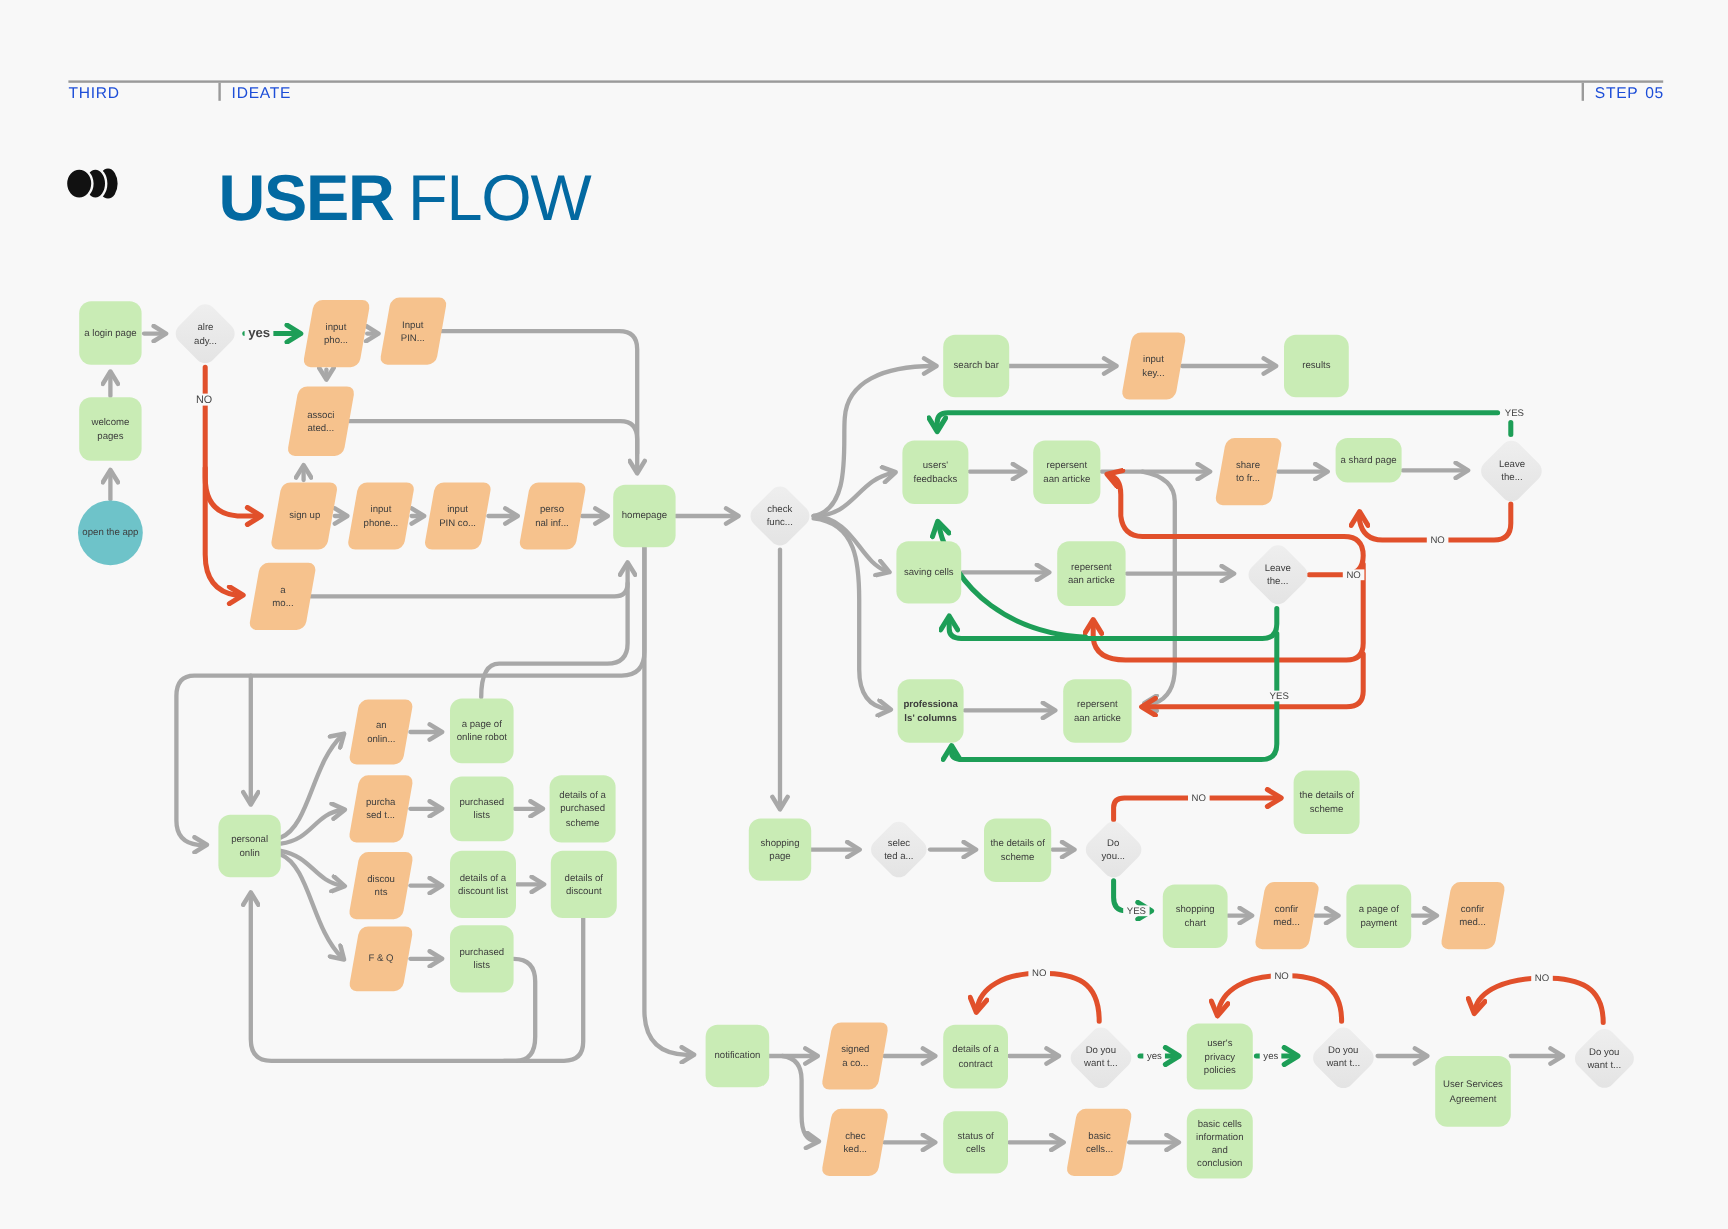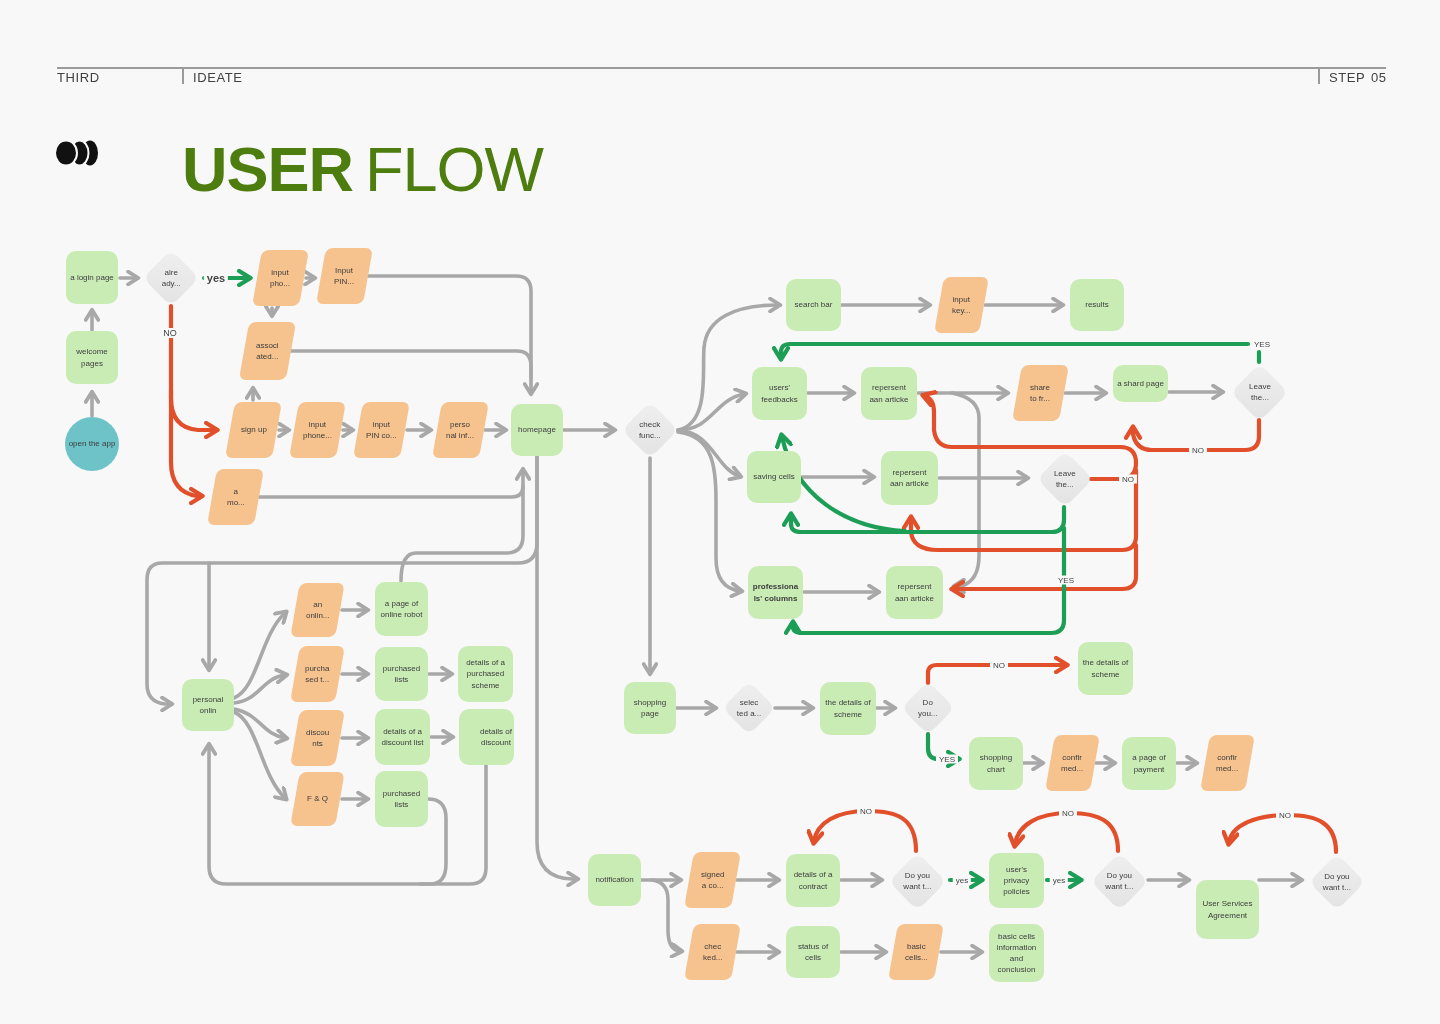--- a/index.html
+++ b/index.html
@@ -5,24 +5,24 @@
   html,body{margin:0;padding:0;}
   body{
     width:1440px;height:1024px;position:relative;overflow:hidden;
     background:#f8f8f8;
     font-family:"Liberation Sans","DejaVu Sans",sans-serif;
     color:#3e3e3e;
   }
   
   .hdr-line{position:absolute;left:57px;right:54px;top:67px;height:2px;background:#9a9a9a;}
   .hdr-tick{position:absolute;top:69px;width:2px;height:15px;background:#9a9a9a;}
-  .hdr-text{position:absolute;top:70px;font-size:13px;letter-spacing:.6px;color:#404040;}
+  .hdr-text{position:absolute;top:70px;font-size:13px;letter-spacing:.6px;color:#1d4ed8;}
   
   .logo{position:absolute;left:52px;top:136px;}
-  .title{position:absolute;left:182px;top:138px;font-size:63px;line-height:1;letter-spacing:-1px;color:#4d7c0f;white-space:nowrap;}
+  .title{position:absolute;left:182px;top:138px;font-size:54px;line-height:1;letter-spacing:-1px;color:#0369a1;white-space:nowrap;}
   .title .b{font-weight:900;}
   .title .l{font-weight:500;margin-left:12px;}
   
   .node{position:absolute;display:flex;align-items:center;justify-content:center;
         text-align:center;font-size:8px;line-height:1.4;color:#3d3d3d;}
   .node span{white-space:pre-line;display:block;padding:2px;}
   .box{background:#c9ecb5;border-radius:10px;}
   .para{background:#f6c28d;border-radius:7px;transform:skewX(-10deg);}
   .para span{transform:skewX(10deg);}
   .diamond{background:linear-gradient(135deg,#efefef,#e3e3e3);border-radius:9px;transform:rotate(45deg);}
@@ -321,21 +321,21 @@
 scheme</span>
   </div>
 <div class="node para" style="left: 295px; top: 710px; width: 45px; height: 56px;">
     <span>discou
 nts</span>
   </div>
 <div class="node box" style="left: 375px; top: 709px; width: 55px; height: 56px;">
     <span>details of a
 discount list</span>
   </div>
-<div class="node box" style="left: 459px; top: 709px; width: 55px; height: 56px; justify-content: flex-end;">
+<div class="node box" style="left: 459px; top: 709px; width: 55px; height: 56px;">
     <span>details of
 discount</span>
   </div>
 <div class="node para" style="left: 295px; top: 772px; width: 45px; height: 54px;">
     <span>F &amp; Q</span>
   </div>
 <div class="node box" style="left: 375px; top: 771px; width: 53px; height: 56px;">
     <span>purchased
 lists</span>
   </div>

